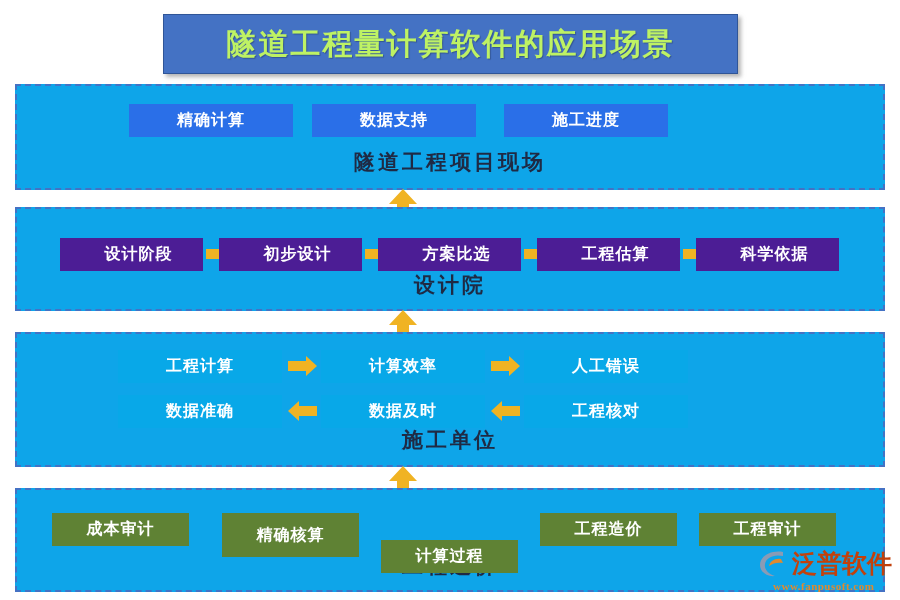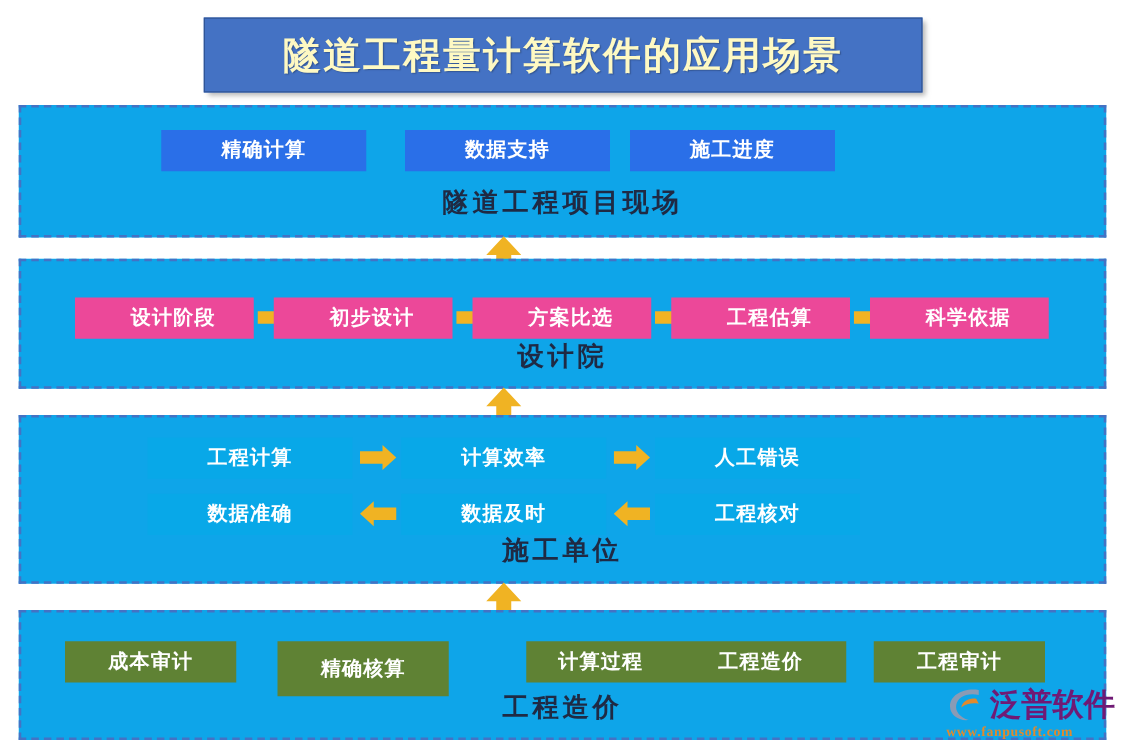--- a/index.html
+++ b/index.html
@@ -24,21 +24,21 @@
     height: 60px;
     background: #4472C4;
     border: 1px solid #2f5597;
     box-shadow: 3px 3px 4px rgba(120,120,120,0.55);
     display: flex;
     align-items: center;
     justify-content: center;
     box-sizing: border-box;
   }
   #title-banner .title-text {
-    color: #fef9c3;
+    color: #bef264;
     font-size: 30px;
     font-weight: bold;
     letter-spacing: 2px;
     font-family: "DejaVu Sans", "Liberation Sans", sans-serif;
     text-shadow: 1px 1px 1px rgba(0,0,0,0.25);
     white-space: nowrap;
   }
 
   
   .panel {
@@ -75,21 +75,21 @@
     justify-content: center;
     color: #ffffff;
     font-size: 16px;
     font-weight: bold;
     letter-spacing: 1px;
     white-space: nowrap;
     box-sizing: border-box;
     font-family: "DejaVu Sans", "Liberation Sans", sans-serif;
   }
   .node.blue  { background: #2a6fe8; }
-  .node.green { background: #ec4899; padding-left: 14px; }
+  .node.green { background: #4c1d95; padding-left: 14px; }
   .node.cyan  { background: #08a8e8; }
   .node.olive { background: #5f8234; }
 
   
   .arrow-h {
     position: absolute;
     width: 30px;
     height: 22px;
   }
   .arrow-v {
@@ -114,50 +114,51 @@
     display: flex;
     align-items: center;
     height: 32px;
   }
   #brand-logo .logo-mark {
     width: 32px;
     height: 30px;
     margin-right: 3px;
   }
   #brand-logo .logo-name {
-    color: #701a75;
+    color: #c2410c;
     font-size: 25px;
     font-weight: bold;
     letter-spacing: 0px;
     font-family: "DejaVu Sans", "Liberation Sans", sans-serif;
     white-space: nowrap;
   }
   #brand-logo .logo-url {
     color: #e08a2e;
     font-size: 11px;
     font-weight: bold;
     letter-spacing: 0.5px;
+    margin-left: 16px;
     margin-top: 1px;
     font-family: "Liberation Serif", "DejaVu Serif", serif;
   }
 </style>
 </head>
 <body>
 
 <div id="title-banner">
   <span class="title-text">隧道工程量计算软件的应用场景</span>
 </div>
 
 <div class="panel" id="panel-site">
   <div class="panel-label" style="top:62px;">隧道工程项目现场</div>
 </div>
 <div class="node blue" style="left:129px; top:104px; width:164px; height:33px;">
   <span>精确计算</span>
 </div>
-<div class="node blue" style="left:324px; top:104px; width:164px; height:33px;">
+<div class="node blue" style="left:312px; top:104px; width:164px; height:33px;">
   <span>数据支持</span>
 </div>
 <div class="node blue" style="left:504px; top:104px; width:164px; height:33px;">
   <span>施工进度</span>
 </div>
 
 <div class="arrow-v" style="left:388px; top:187px;">
   <svg width="30" height="30" viewBox="0 0 30 30">
       <polygon points="15,2 29,17 21,17 21,29 9,29 9,17 1,17" fill="#F0B323"></polygon>
     </svg>
@@ -260,21 +261,21 @@
 
 <div class="panel" id="panel-cost">
   <div class="panel-label" style="top:62px;">工程造价</div>
 </div>
 <div class="node olive" style="left:52px; top:513px; width:137px; height:33px;">
   <span>成本审计</span>
 </div>
 <div class="node olive" style="left:222px; top:513px; width:137px; height:44px;">
   <span>精确核算</span>
 </div>
-<div class="node olive" style="left:381px; top:513px; width:119px; height:33px;margin-left:40px;">
+<div class="node olive" style="left:381px; top:540px; width:137px; height:33px;">
   <span>计算过程</span>
 </div>
 <div class="node olive" style="left:540px; top:513px; width:137px; height:33px;">
   <span>工程造价</span>
 </div>
 <div class="node olive" style="left:699px; top:513px; width:137px; height:33px;">
   <span>工程审计</span>
 </div>
 
 <div id="brand-logo">

